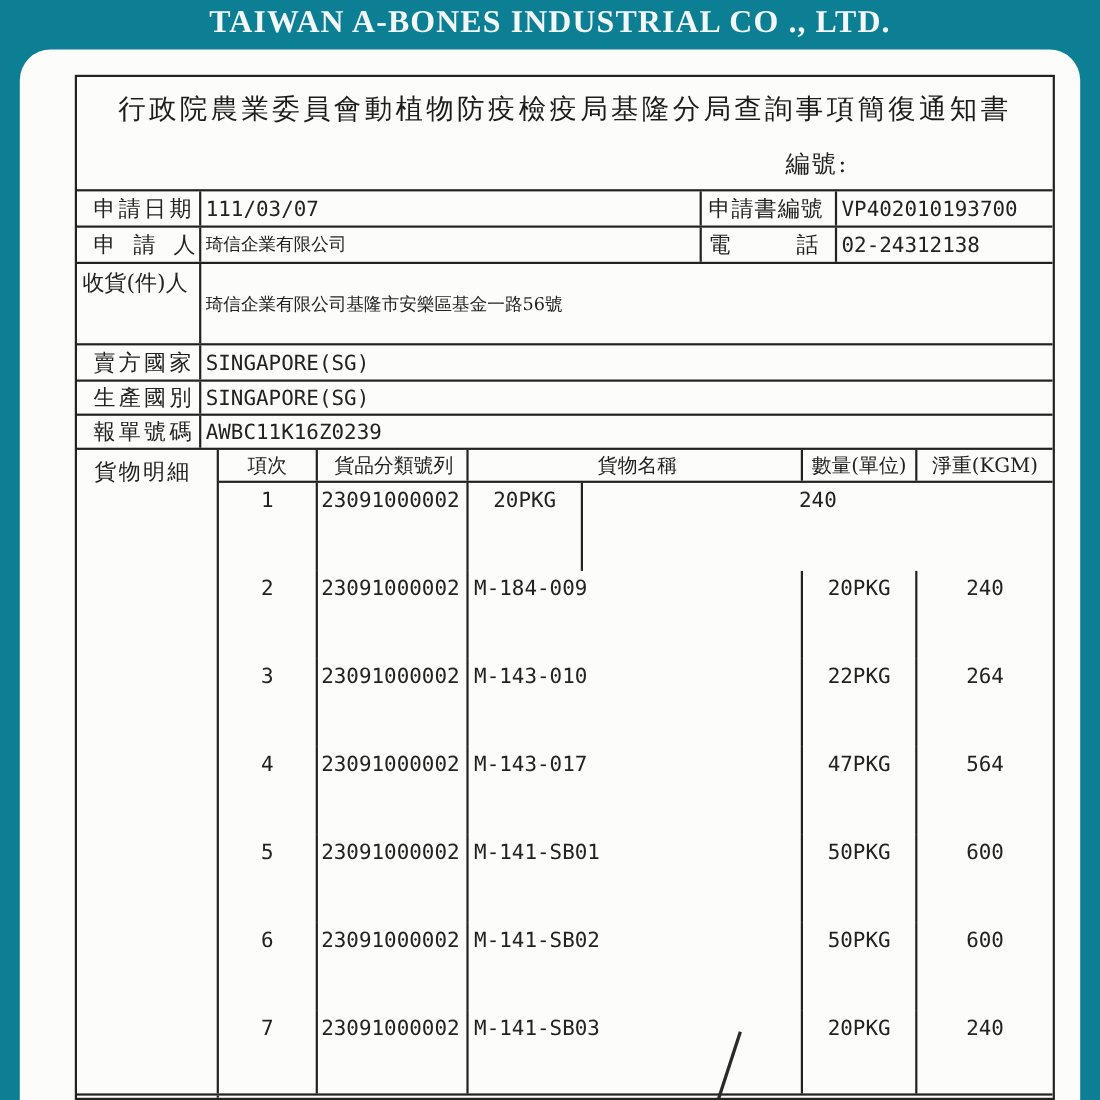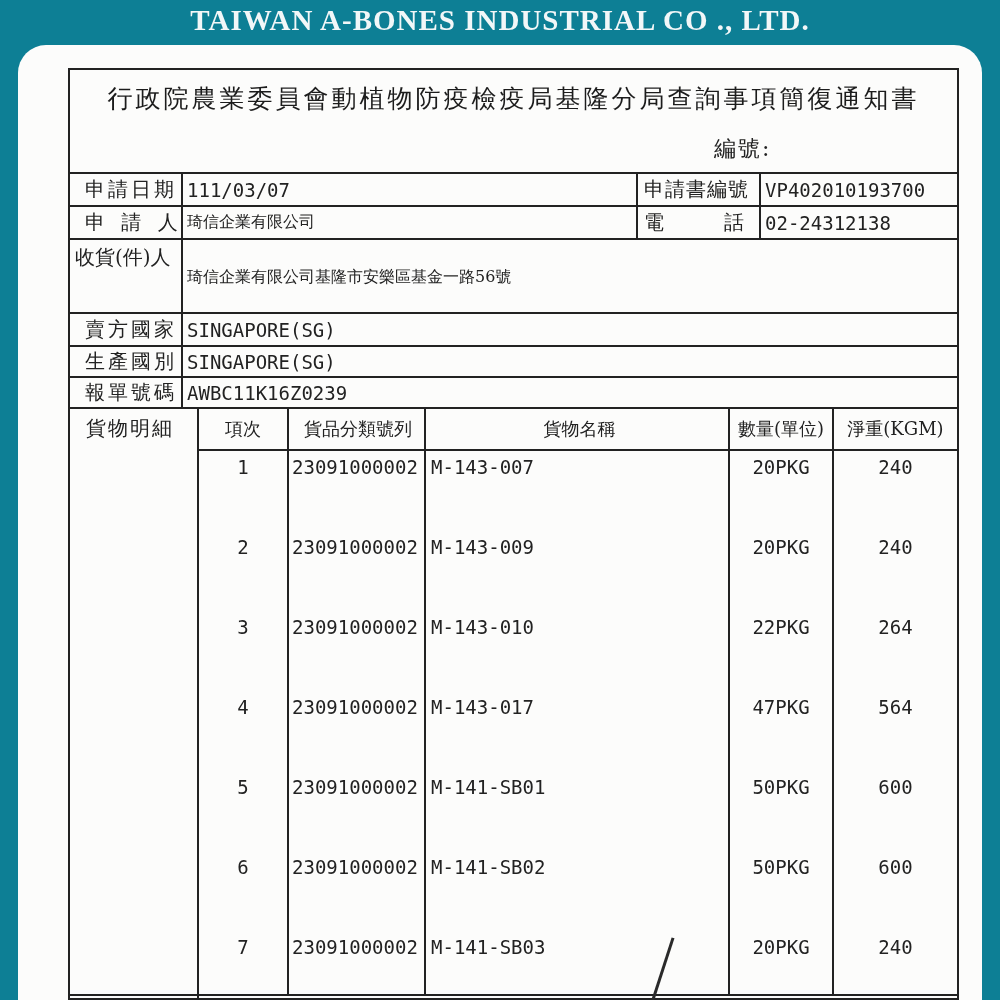--- a/index.html
+++ b/index.html
@@ -63,21 +63,21 @@
   .consignee{height:74px;}
   .consignee .lblcell{align-items:flex-start;padding-top:4px;padding-left:5px;letter-spacing:0;}
   .consignee .valcell{align-items:flex-start;padding-top:27px;}
   
   .goods{display:flex;height:587px;border-bottom:2px solid var(--ink);}
   .goods-label{
     width:129px;border-right:2px solid var(--ink);
     font-size:20px;letter-spacing:2px;padding:6px 0 0 16px;white-space:nowrap;
   }
   .goods-right{flex:1;display:flex;flex-direction:column;}
-  .goods-head{display:flex;height:42px;border-bottom:2px solid var(--ink);}
+  .goods-head{display:flex;height:30px;border-bottom:2px solid var(--ink);}
   .goods-head .cell{
     display:flex;align-items:center;justify-content:center;
     font-size:18px;white-space:nowrap;
   }
   .goods-body{flex:1;display:flex;flex-direction:column;overflow:hidden;}
   .goods-row{display:flex;height:80px;flex:none;}
   .goods-row .cell{
     padding-top:5px;font-family:"DejaVu Sans Mono","Liberation Mono",monospace;
     font-size:19px;white-space:nowrap;
   }
@@ -166,28 +166,27 @@
         <div class="cell c-no">項次</div>
         <div class="cell c-code" style="text-align:center;justify-content:center;">貨品分類號列</div>
         <div class="cell c-name" style="justify-content:center;">貨物名稱</div>
         <div class="cell c-qty">數量(單位)</div>
         <div class="cell c-net">淨重(KGM)</div>
       </div>
       <div class="goods-body">
         <div class="goods-row">
           <div class="cell c-no">1</div>
           <div class="cell c-code">23091000002</div>
-          <div class="cell c-name">M-143-007</div>
           <div class="cell c-qty">20PKG</div>
           <div class="cell c-net">240</div>
         </div>
         <div class="goods-row">
           <div class="cell c-no">2</div>
           <div class="cell c-code">23091000002</div>
-          <div class="cell c-name">M-143-009</div>
+          <div class="cell c-name">M-184-009</div>
           <div class="cell c-qty">20PKG</div>
           <div class="cell c-net">240</div>
         </div>
         <div class="goods-row">
           <div class="cell c-no">3</div>
           <div class="cell c-code">23091000002</div>
           <div class="cell c-name">M-143-010</div>
           <div class="cell c-qty">22PKG</div>
           <div class="cell c-net">264</div>
         </div>

